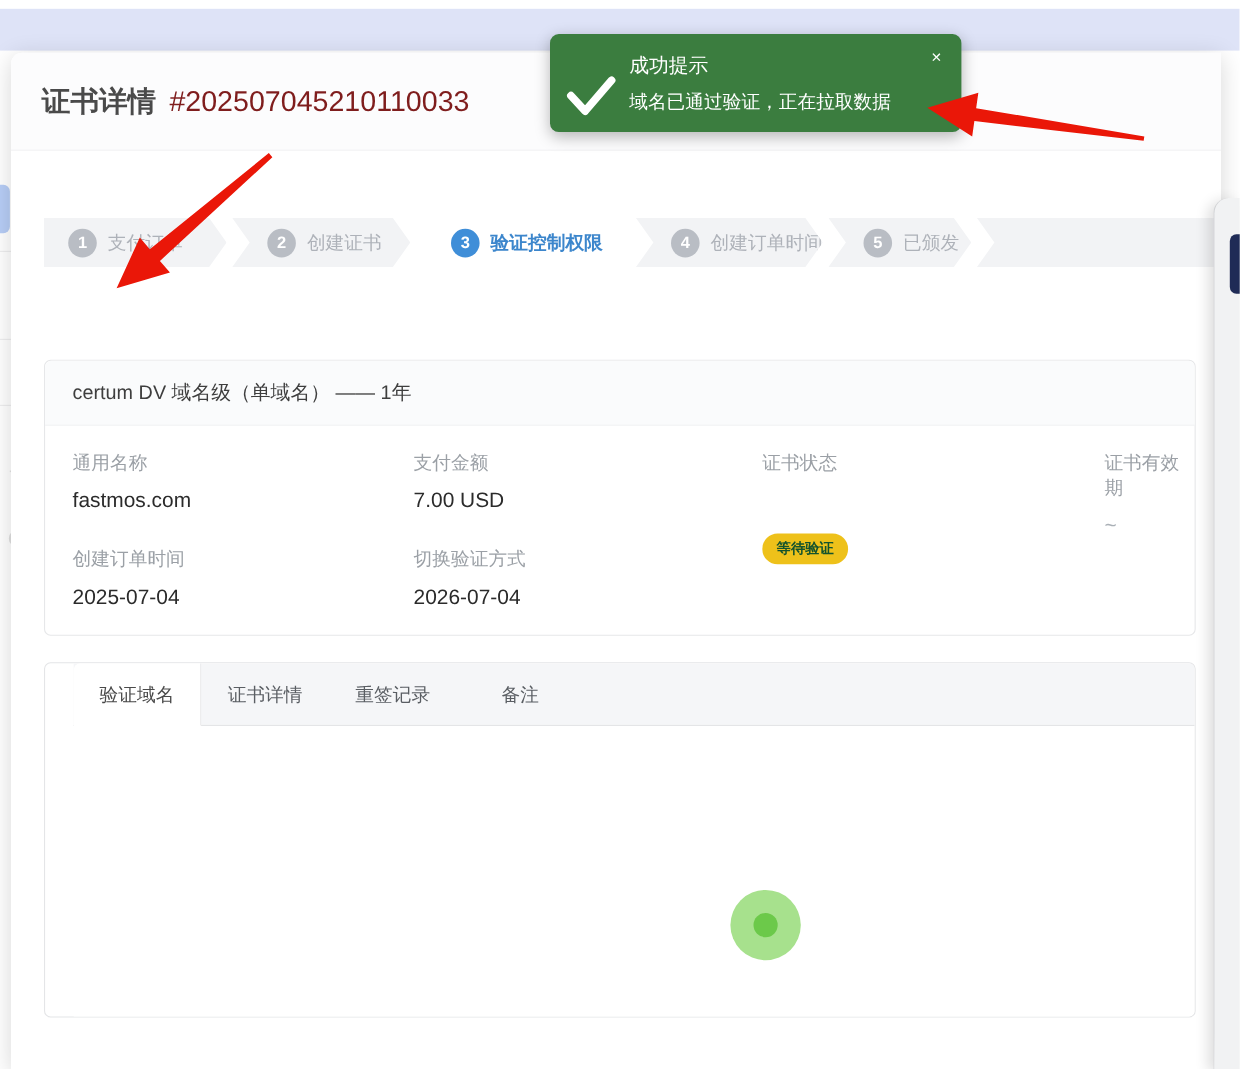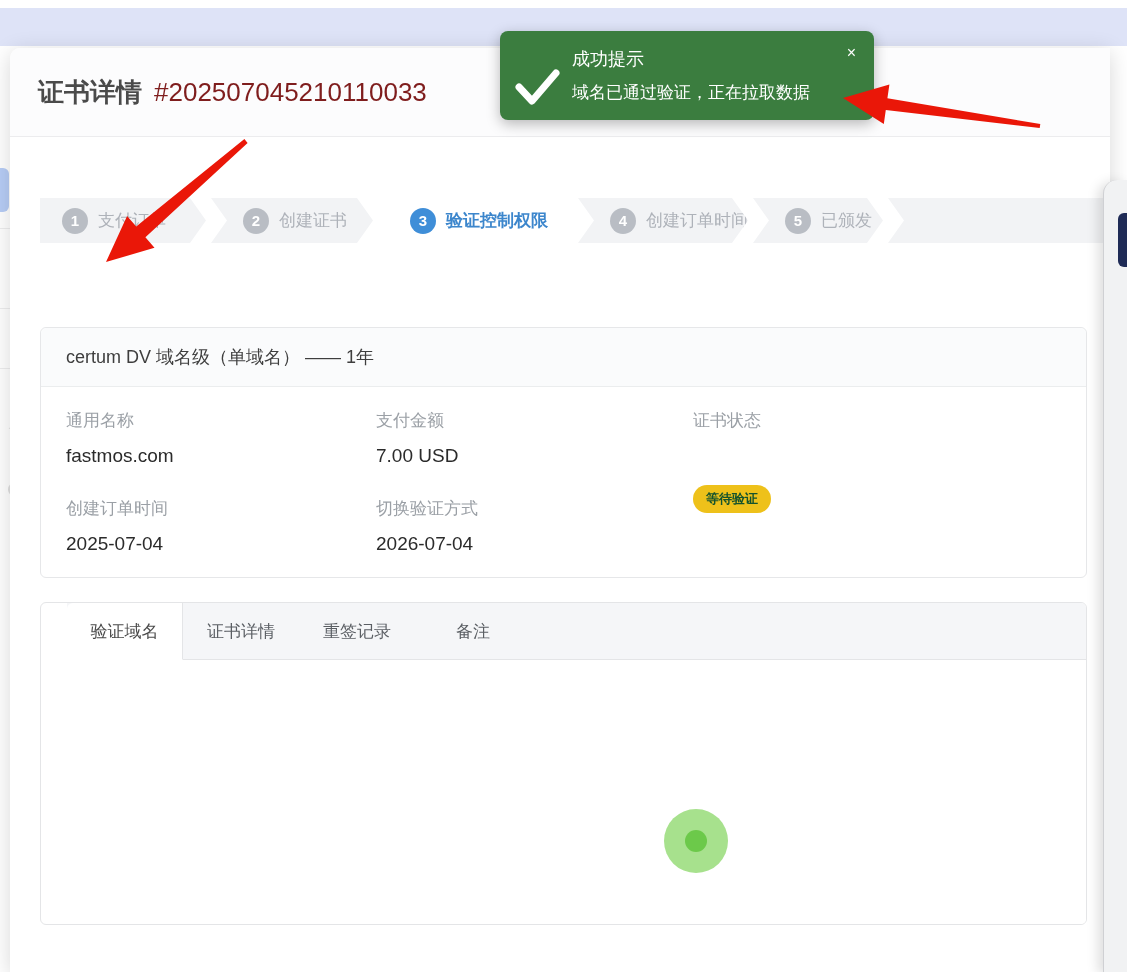--- a/index.html
+++ b/index.html
@@ -139,20 +139,24 @@
     <div class="field" style="left:335px; top:81px;">
       <div class="f-label">支付金额</div>
       <div class="f-value">7.00 USD</div>
     </div>
     <div class="field" style="left:652px; top:81px;">
       <div class="f-label">证书状态</div>
       <div class="f-value">
         <span class="badge">等待验证</span>
       </div>
     </div>
+    <div class="field" style="left:963px; top:81px;">
+      <div class="f-label">证书有效期</div>
+      <div class="f-value dim">~</div>
+    </div>
     <div class="field" style="left:25px; top:169px;">
       <div class="f-label">创建订单时间</div>
       <div class="f-value">2025-07-04</div>
     </div>
     <div class="field" style="left:335px; top:169px;">
       <div class="f-label">切换验证方式</div>
       <div class="f-value">2026-07-04</div>
     </div>
   </div>
 

